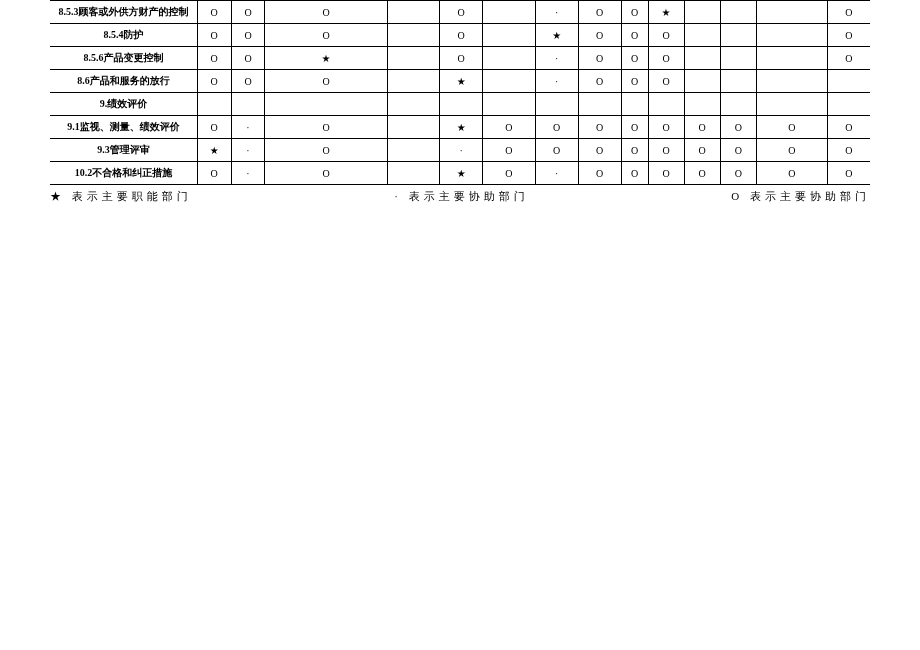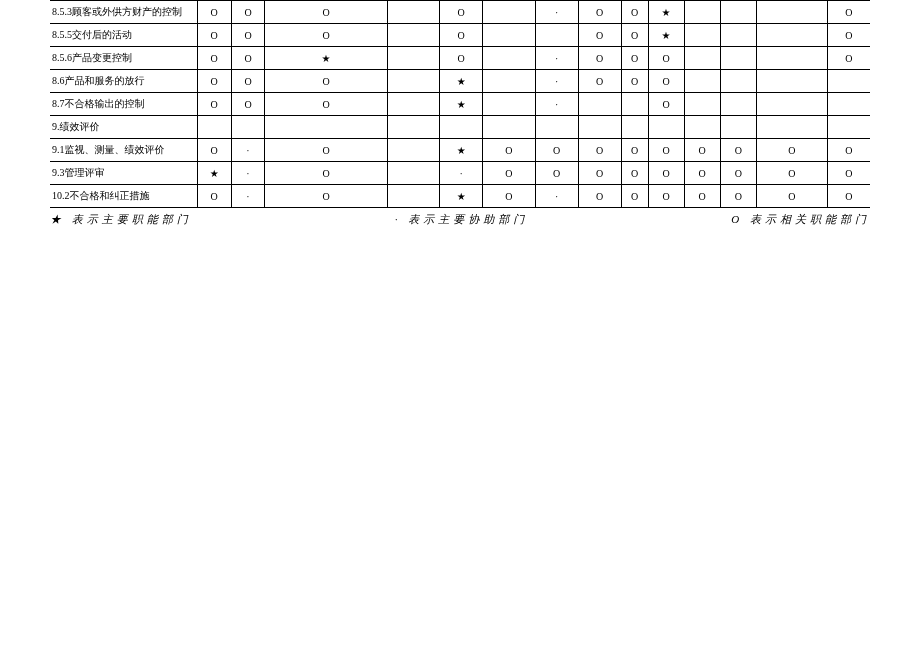--- a/index.html
+++ b/index.html
@@ -19,23 +19,23 @@
       font-size: 10px;
     }
     td {
       border: 1px solid #000;
       padding: 2px 2px;
       text-align: center;
       height: 18px;
       vertical-align: middle;
     }
     td.label {
-      text-align: left;
+      text-align: center;
       padding-left: 2px;
-      font-weight: normal;
+      font-weight: bold;
       width: 122px;
       border-left: none;
     }
     .c1 { width: 24px; }
     .c2 { width: 24px; }
     .c3 { width: 100px; }
     .c4 { width: 40px; }
     .c5 { width: 32px; }
     .c6 { width: 40px; }
     .c7 { width: 32px; }
@@ -48,21 +48,20 @@
     .c14 { width: 32px; border-right: none; }
     .legend {
       font-size: 11px;
       margin-top: 4px;
       display: flex;
       justify-content: space-between;
       letter-spacing: 4px;
     }
     .legend span {
       white-space: nowrap;
-      font-style: italic;
     }
   </style>
 </head>
 <body>
 
 <div class="container">
   <table>
     <tbody id="tbody">
         <tr>
           <td class="label">8.5.3顾客或外供方财产的控制</td>
@@ -75,31 +74,31 @@
           <td class="c7">·</td>
           <td class="c8">O</td>
           <td class="c9">O</td>
           <td class="c10">★</td>
           <td class="c11"></td>
           <td class="c12"></td>
           <td class="c13"></td>
           <td class="c14">O</td>
         </tr>
         <tr>
-          <td class="label">8.5.5交付后的活动</td>
+          <td class="label">8.5.4防护</td>
           <td class="c1">O</td>
           <td class="c2">O</td>
           <td class="c3">O</td>
           <td class="c4"></td>
           <td class="c5">O</td>
           <td class="c6"></td>
-          <td class="c7"></td>
-          <td class="c8">O</td>
-          <td class="c9">O</td>
-          <td class="c10">★</td>
+          <td class="c7">★</td>
+          <td class="c8">O</td>
+          <td class="c9">O</td>
+          <td class="c10">O</td>
           <td class="c11"></td>
           <td class="c12"></td>
           <td class="c13"></td>
           <td class="c14">O</td>
         </tr>
         <tr>
           <td class="label">8.5.6产品变更控制</td>
           <td class="c1">O</td>
           <td class="c2">O</td>
           <td class="c3">★</td>
@@ -119,37 +118,20 @@
           <td class="label">8.6产品和服务的放行</td>
           <td class="c1">O</td>
           <td class="c2">O</td>
           <td class="c3">O</td>
           <td class="c4"></td>
           <td class="c5">★</td>
           <td class="c6"></td>
           <td class="c7">·</td>
           <td class="c8">O</td>
           <td class="c9">O</td>
-          <td class="c10">O</td>
-          <td class="c11"></td>
-          <td class="c12"></td>
-          <td class="c13"></td>
-          <td class="c14"></td>
-        </tr>
-        <tr>
-          <td class="label">8.7不合格输出的控制</td>
-          <td class="c1">O</td>
-          <td class="c2">O</td>
-          <td class="c3">O</td>
-          <td class="c4"></td>
-          <td class="c5">★</td>
-          <td class="c6"></td>
-          <td class="c7">·</td>
-          <td class="c8"></td>
-          <td class="c9"></td>
           <td class="c10">O</td>
           <td class="c11"></td>
           <td class="c12"></td>
           <td class="c13"></td>
           <td class="c14"></td>
         </tr>
         <tr>
           <td class="label">9.绩效评价</td>
           <td class="c1"></td>
           <td class="c2"></td>
@@ -215,15 +197,15 @@
           <td class="c11">O</td>
           <td class="c12">O</td>
           <td class="c13">O</td>
           <td class="c14">O</td>
         </tr>
       </tbody>
   </table>
   <div class="legend">
     <span>★ 表示主要职能部门</span>
     <span>· 表示主要协助部门</span>
-    <span>O 表示相关职能部门</span>
+    <span>O 表示主要协助部门</span>
   </div>
 </div>
 
 </body></html>

